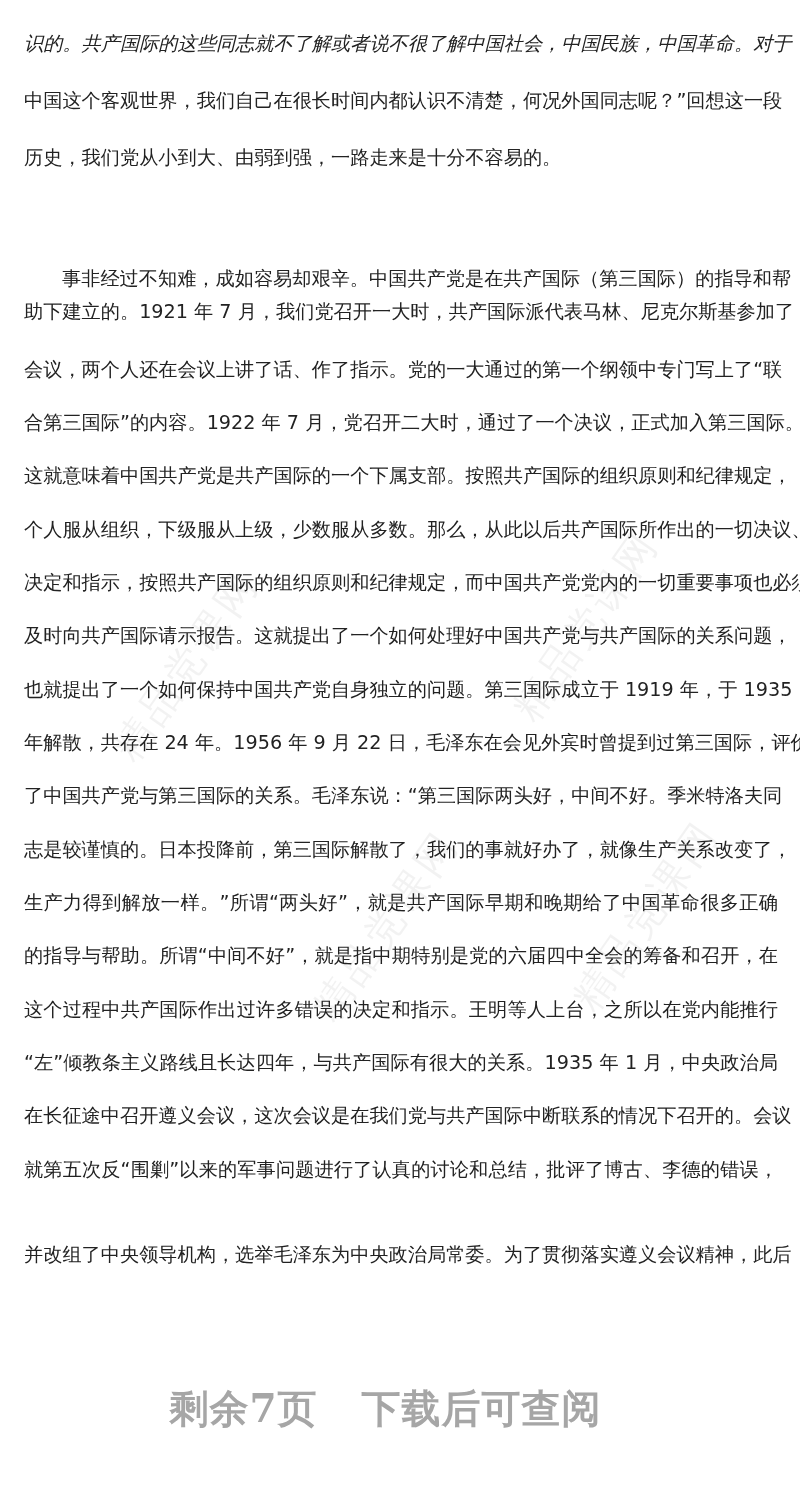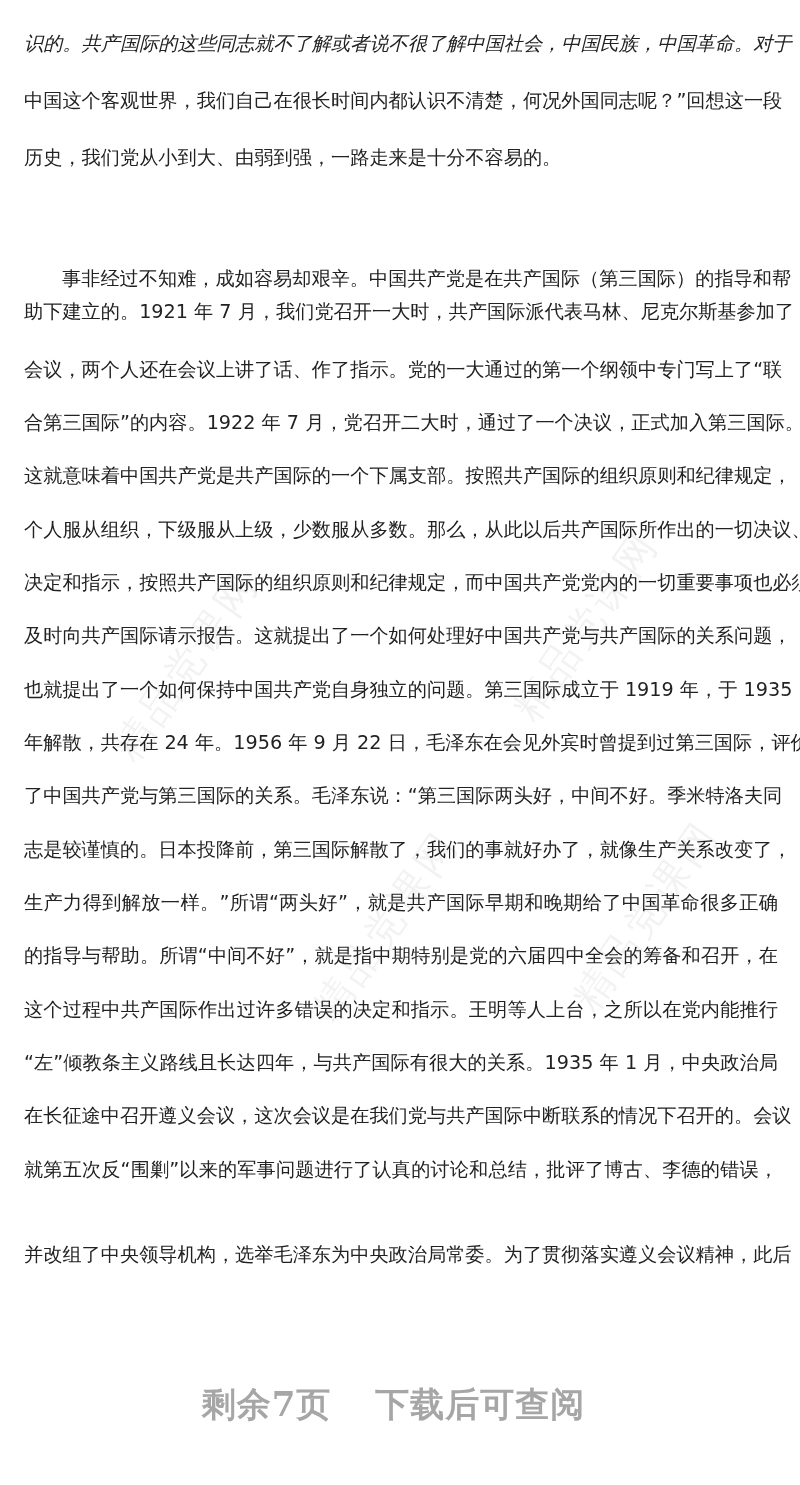--- a/index.html
+++ b/index.html
@@ -47,27 +47,27 @@
       color: rgba(0,0,0,0.05);
       transform: rotate(-55deg);
       transform-origin: left top;
       white-space: nowrap;
       letter-spacing: 4px;
       pointer-events: none;
       font-family: "DejaVu Sans", sans-serif;
     }
     .remaining-banner {
       position: absolute;
-      left: 8px;
+      left: 0;
       top: 1382px;
       width: 771px;
       text-align: center;
       font-family: "DejaVu Serif", "Liberation Serif", serif;
       font-weight: bold;
-      font-size: 34px;
+      font-size: 39px;
       color: #a6a6a6;
       letter-spacing: 1px;
     }
     .remaining-banner span {
       display: inline-block;
     }
     .remaining-banner .gap {
       width: 44px;
     }
   </style>

